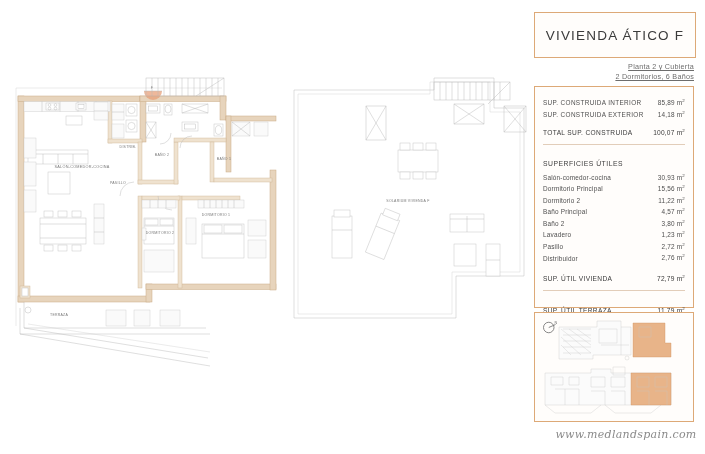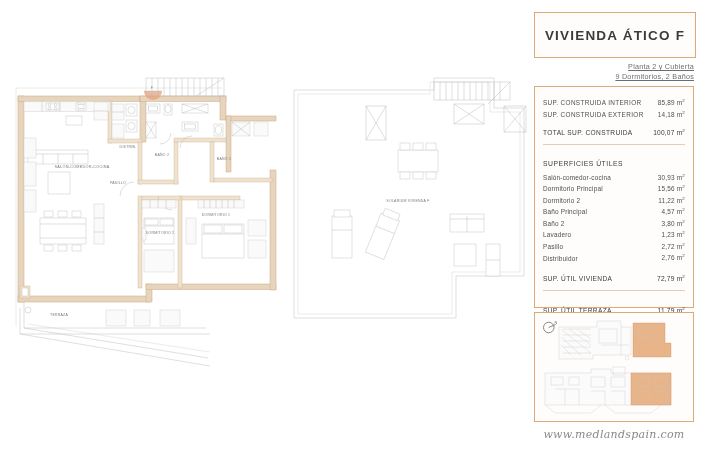--- a/index.html
+++ b/index.html
@@ -12,21 +12,21 @@
 
   
   .panel{position:absolute;left:534px;top:12px;width:162px;height:430px;}
 
   .title-box{
     position:absolute;left:0;top:0;width:160px;height:44px;
     border:1.5px solid #dda977;background:#fffdfb;
     display:flex;align-items:center;justify-content:center;
   }
   .title-box .t{
-    font-size:13.5px;letter-spacing:1.2px;color:#3b3b3b;font-weight:700;white-space:nowrap;
+    font-size:13.5px;letter-spacing:1.2px;color:#3b3b3b;font-weight:400;white-space:nowrap;
   }
 
   .subtitle{
     position:absolute;left:0;top:50px;width:160px;text-align:right;
     font-size:7.2px;line-height:9.5px;color:#6d6d6d;letter-spacing:.25px;text-decoration:underline;
   }
 
   .data-box{
     position:absolute;left:0;top:74px;width:160px;height:222px;
     border:1.5px solid #dda977;background:#fffdfb;
@@ -48,21 +48,21 @@
   .sec-head{font-size:6.8px;letter-spacing:.5px;color:#3c3c3c;margin-bottom:4px;}
 
   
   .key-box{
     position:absolute;left:0;top:300px;width:160px;height:110px;
     border:1.5px solid #dda977;background:#fffdfb;box-sizing:border-box;
   }
   .north{position:absolute;left:7px;top:7px;width:15px;height:15px;}
 
   .wm{
-    position:absolute;left:0;top:416px;width:160px;text-align:center;
+    position:absolute;left:12px;top:416px;width:160px;text-align:center;
     font-size:11px;font-style:italic;color:#8a8a8a;letter-spacing:.3px;
     font-family:"DejaVu Serif",serif;
   }
 
   
   .planA{position:absolute;left:10px;top:78px;width:290px;height:300px;}
   .planB{position:absolute;left:288px;top:78px;width:250px;height:290px;}
 
   svg{display:block;overflow:visible;}
   .wall{fill:#e7d4bc;stroke:#c9ac86;stroke-width:.5;}
@@ -314,21 +314,21 @@
   </div>
 
   <div class="panel">
 
     <div class="title-box">
       <div class="t">VIVIENDA ÁTICO F</div>
     </div>
 
     <div class="subtitle">
       <div>Planta 2 y Cubierta</div>
-      <div>9 Dormitorios, 2 Baños</div>
+      <div>2 Dormitorios, 6 Baños</div>
     </div>
 
     <div class="data-box">
 
       <div class="row cap">
         <span class="lbl">SUP. CONSTRUIDA INTERIOR</span>
         <span class="val"><span>85,89</span>&nbsp;<span>m</span><sup>2</sup></span>
       </div>
       <div class="row cap">
         <span class="lbl">SUP. CONSTRUIDA EXTERIOR</span>

